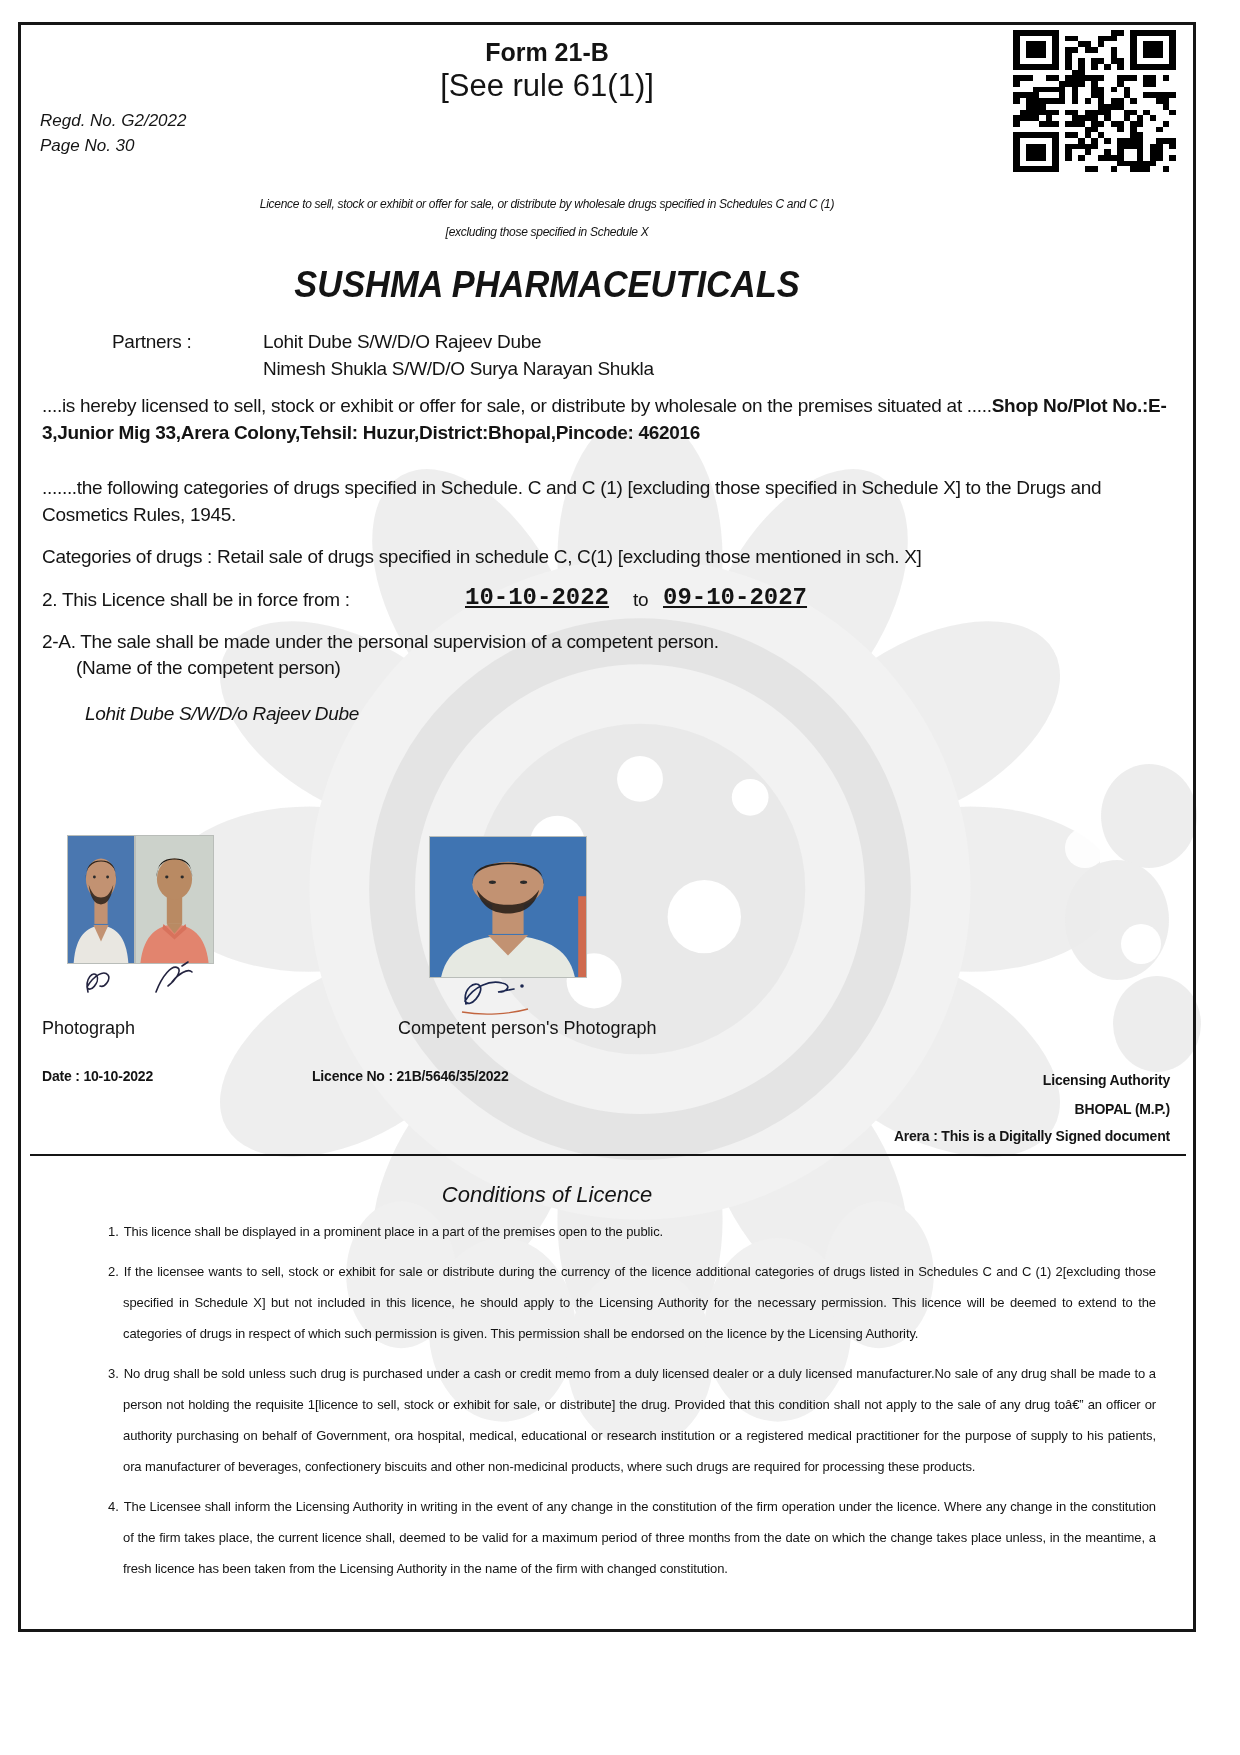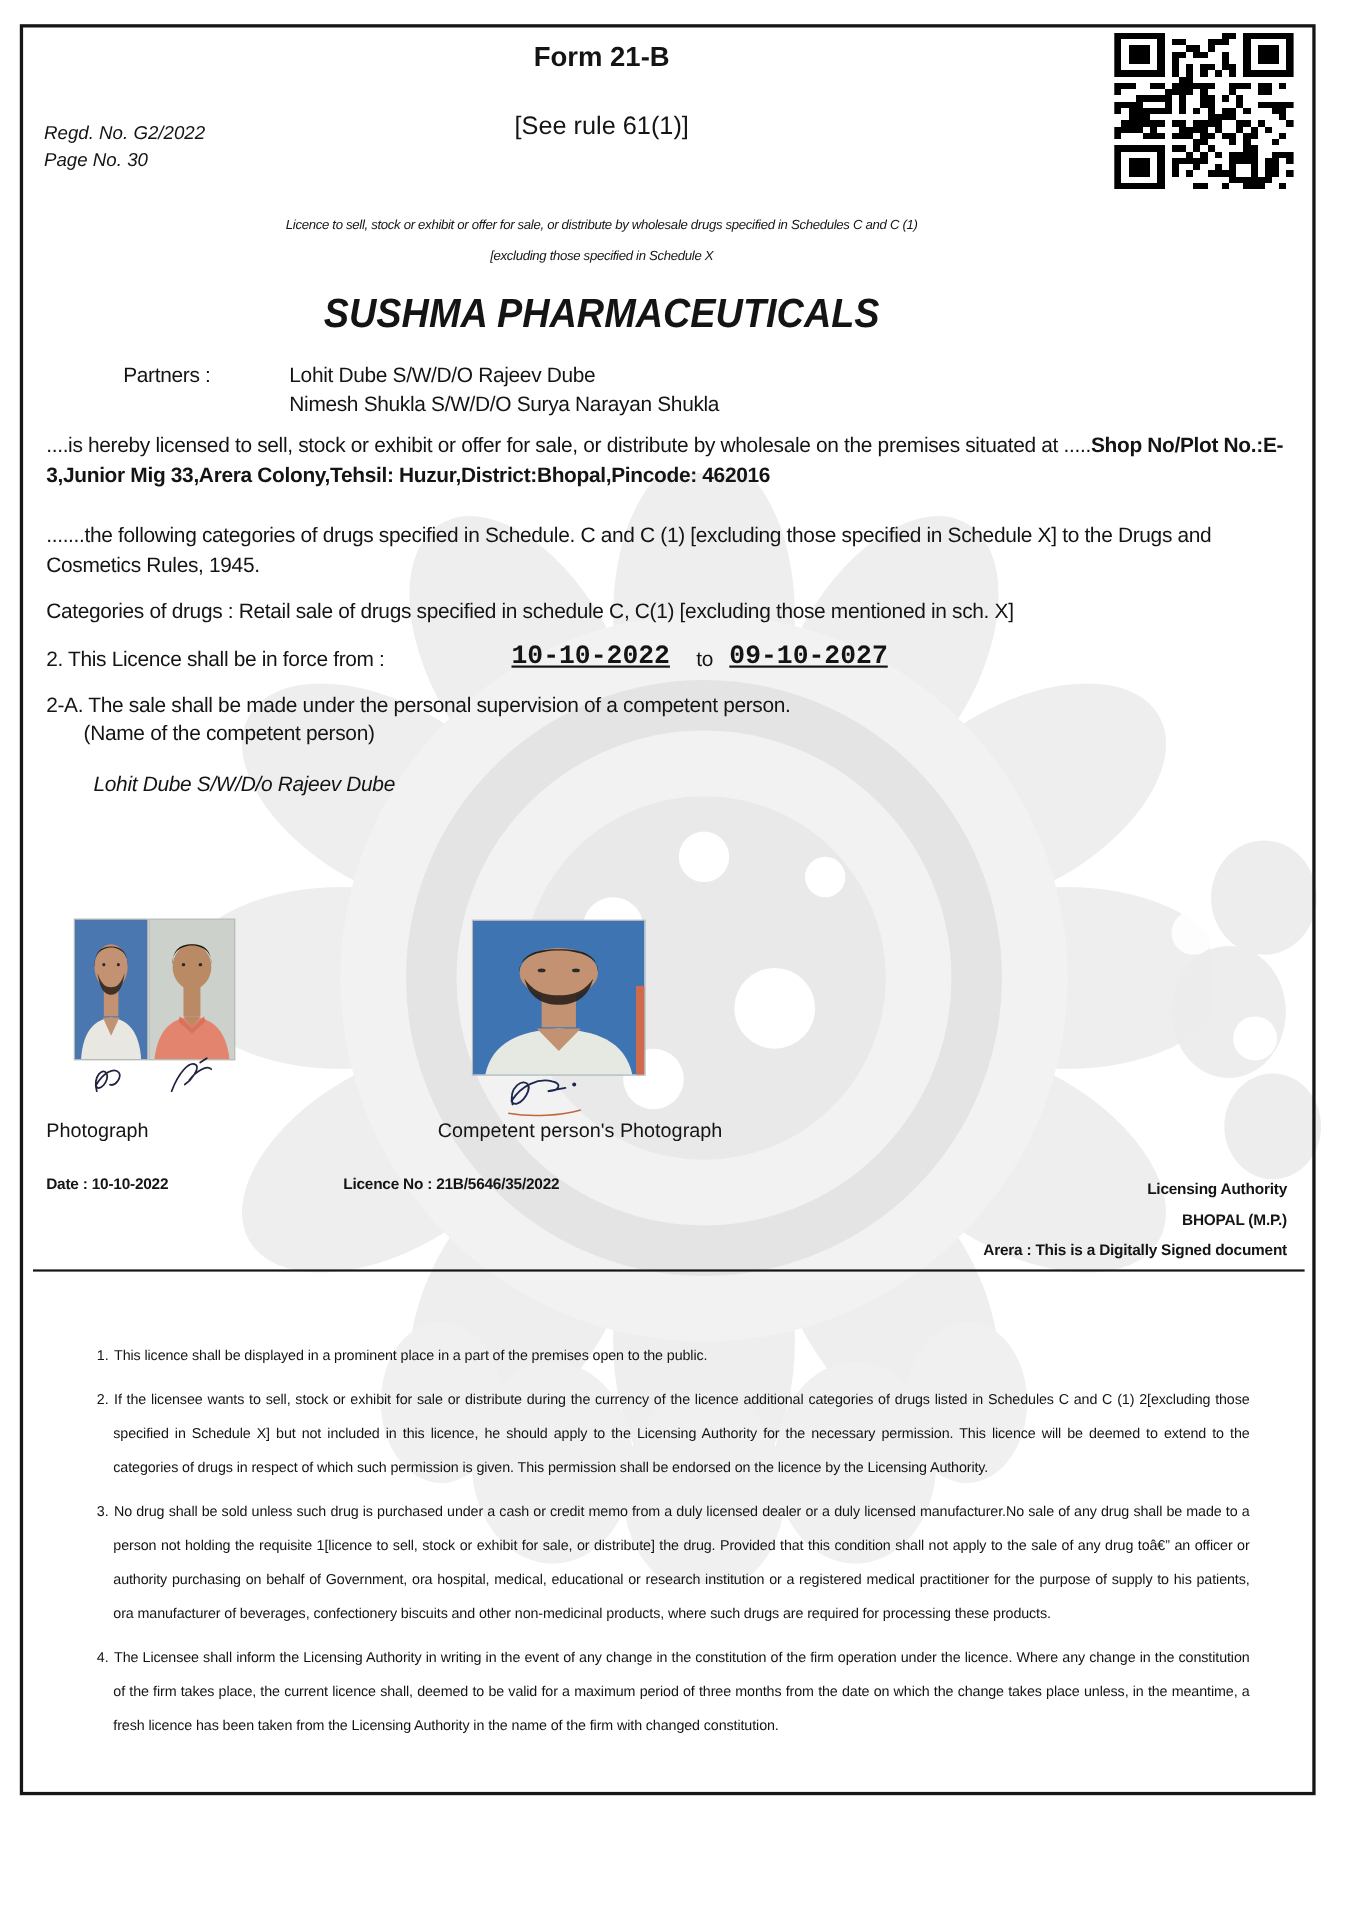--- a/index.html
+++ b/index.html
@@ -7,23 +7,23 @@
     position:relative;width:1240px;height:1755px;background:#ffffff;
     font-family:"Liberation Sans",sans-serif;color:#141414;overflow:hidden;
   }
   .frame{
     position:absolute;left:18px;top:22px;width:1178px;height:1610px;
     border:3px solid #161616;box-sizing:border-box;pointer-events:none;z-index:3;
   }
   .abs{position:absolute;z-index:2;}
   .center-col{position:absolute;left:18px;width:1058px;text-align:center;z-index:2;}
   .body-text{font-size:19px;line-height:27px;letter-spacing:-0.3px;}
-  .cond-text{font-size:13px;line-height:31px;letter-spacing:-0.1px;}
+  .cond-text{font-size:13px;line-height:31px;letter-spacing:-0.1px;margin-left:20px;}
   .form-title{font-size:25px;font-weight:bold;}
-  .rule-ref{font-size:23px;margin-top:33px;}
+  .rule-ref{font-size:31px;}
   .regd{font-size:17px;font-style:italic;line-height:25px;}
   .subtitle{font-size:12px;font-style:italic;letter-spacing:-0.3px;}
   .company{font-size:37px;font-weight:bold;font-style:italic;transform:scaleX(.93);}
   .date-val{font-weight:bold;text-decoration:underline;font-size:24px;font-family:Liberation Mono, monospace;}
   .bold-row{font-weight:bold;font-size:14px;letter-spacing:-0.2px;}
   .photo{position:absolute;z-index:2;box-shadow:0 0 0 1px #b9bdb9;}
   .photo svg{display:block;width:100%;height:100%;}
   .cond-item{padding-left:15px;text-indent:-15px;text-align:justify;margin-bottom:9px;}
   .cond-num{margin-right:5px;}
   .hrline{position:absolute;left:30px;top:1154px;width:1156px;height:2px;background:#151515;z-index:2;}
@@ -493,20 +493,21 @@
   <div class="abs bold-row" style="left:42px;top:1068px">Date : 10-10-2022</div>
   <div class="abs bold-row" style="left:312px;top:1068px">Licence No : 21B/5646/35/2022</div>
   <div class="right-col bold-row" style="top:1066px;line-height:29px">
     <div>Licensing Authority</div>
     <div>BHOPAL (M.P.)</div>
   </div>
   <div class="right-col bold-row" style="top:1128px">Arera : This is a Digitally Signed document</div>
 
   <div class="hrline"></div>
 
+  <div class="center-col" style="top:1182px;font-size:22px;font-style:italic">Conditions of Licence</div>
 
   <div class="abs cond-text" style="left:88px;top:1216px;width:1048px">
     <div class="cond-item">
       <span class="cond-num">1.</span><span>This licence shall be displayed in a prominent place in a part of the premises open to the public.</span>
     </div>
     <div class="cond-item">
       <span class="cond-num">2.</span><span>If the licensee wants to sell, stock or exhibit for sale or distribute during the currency of the licence additional categories of drugs listed in Schedules C and C (1) 2[excluding those specified in Schedule X] but not included in this licence, he should apply to the Licensing Authority for the necessary permission. This licence will be deemed to extend to the categories of drugs in respect of which such permission is given. This permission shall be endorsed on the licence by the Licensing Authority.</span>
     </div>
     <div class="cond-item">
       <span class="cond-num">3.</span><span>No drug shall be sold unless such drug is purchased under a cash or credit memo from a duly licensed dealer or a duly licensed manufacturer.No sale of any drug shall be made to a person not holding the requisite 1[licence to sell, stock or exhibit for sale, or distribute] the drug. Provided that this condition shall not apply to the sale of any drug toâ€”  an officer or authority purchasing on behalf of Government, ora hospital, medical, educational or research institution or a registered medical practitioner for the purpose of supply to his patients, ora manufacturer of beverages, confectionery biscuits and other non-medicinal products, where such drugs are required for processing these products.</span>

